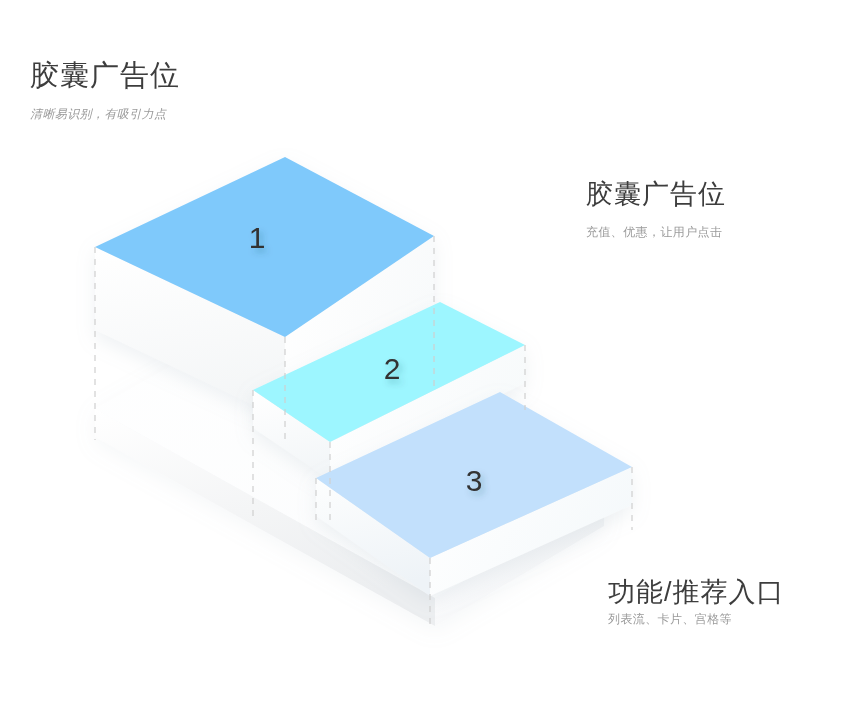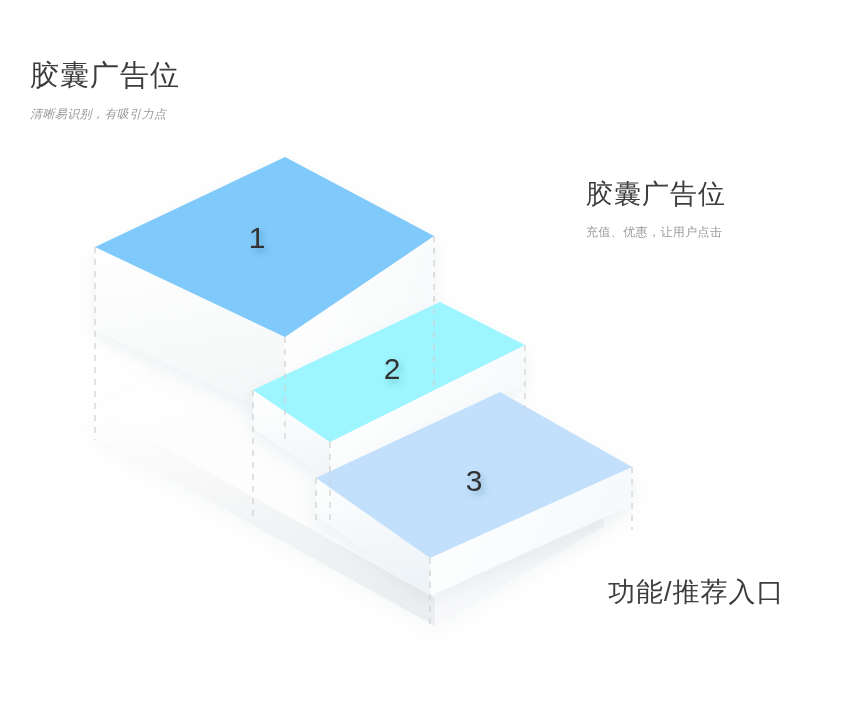--- a/index.html
+++ b/index.html
@@ -185,15 +185,16 @@
     <div class="sub">清晰易识别，有吸引力点</div>
   </div>
 
   <div class="annot" id="annot-capsule">
     <div class="heading">胶囊广告位</div>
     <div class="sub">充值、优惠，让用户点击</div>
   </div>
 
   <div class="annot" id="annot-func">
     <div class="heading">功能/推荐入口</div>
+    <div class="sub sub2">列表流、卡片、宫格等</div>
   </div>
 
 </div>
 
 </body></html>

